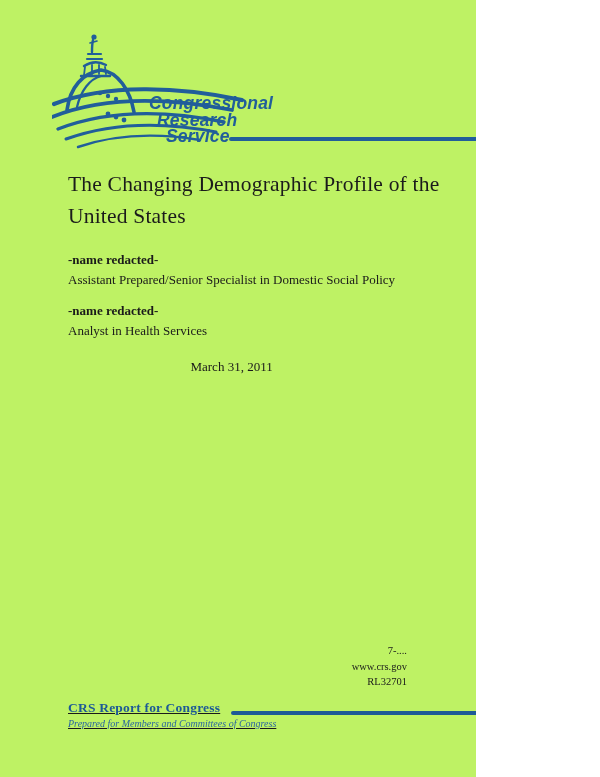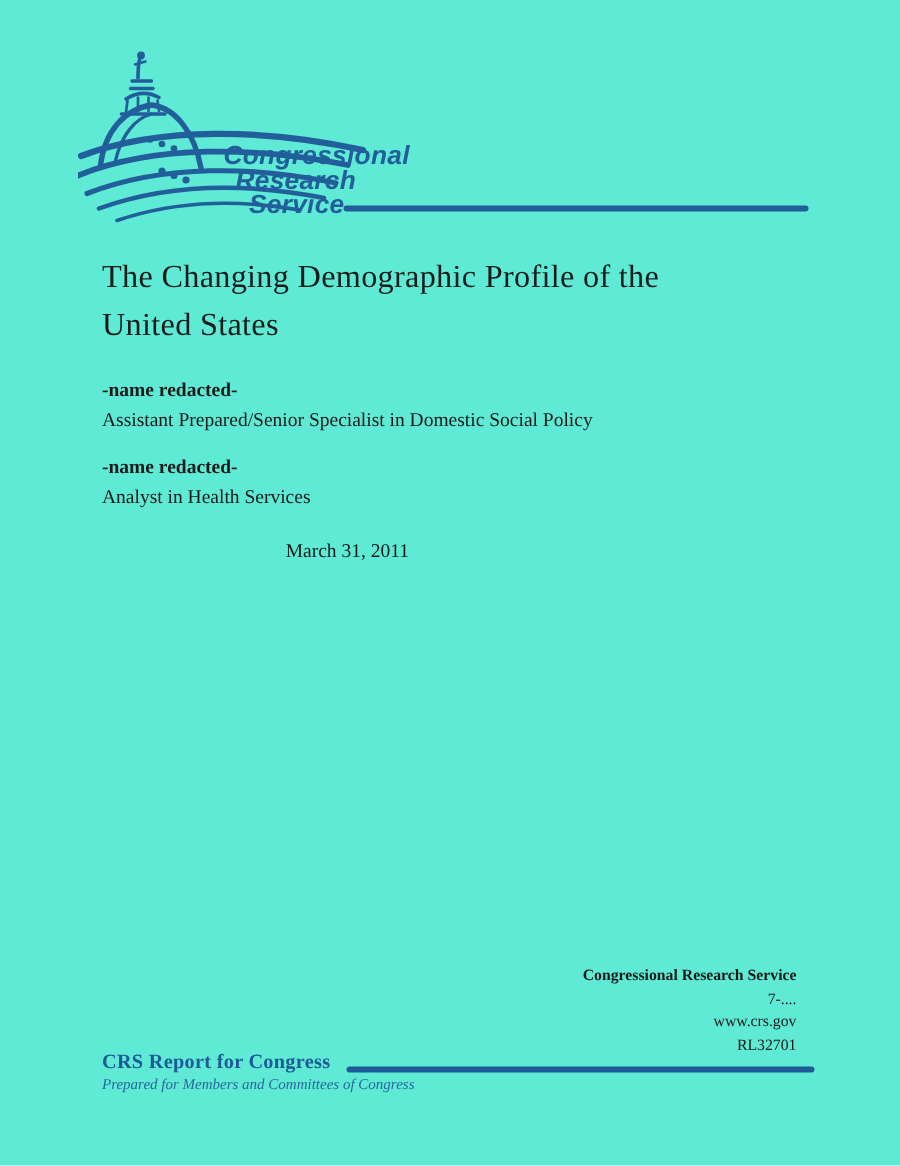--- a/index.html
+++ b/index.html
@@ -2,23 +2,23 @@
 <html><head>
 <meta charset="utf-8">
 <style>
   html, body {
     margin: 0;
     padding: 0;
     background: #ffffff;
   }
   .page {
     position: relative;
-    width: 600px;
+    width: 476px;
     height: 777px;
-    background: #5eead4;
+    background: #bef264;
     overflow: hidden;
     font-family: "Liberation Serif", serif;
     color: #1a1a1a;
   }
 
   
   .logo-art {
     position: absolute;
     left: 52px;
     top: 24px;
@@ -85,20 +85,21 @@
     line-height: 15.5px;
     color: #1a1a1a;
   }
   .report-info .org { font-weight: bold; }
 
   
   .footer {
     position: absolute;
     left: 68px;
     top: 700px;
+    text-decoration: underline;
   }
   .footer-title {
     font-size: 13.5px;
     font-weight: bold;
     color: #1d5a96;
     letter-spacing: 0.2px;
     white-space: nowrap;
   }
   .footer-sub {
     margin-top: 2px;
@@ -171,21 +172,20 @@
       <div class="role">Assistant Prepared/Senior Specialist in Domestic Social Policy</div>
     </div>
     <div class="author">
       <div class="name">-name redacted-</div>
       <div class="role">Analyst in Health Services</div>
     </div>
     <div class="doc-date">March 31, 2011</div>
   </div>
 
   <div class="report-info">
-    <div class="org">Congressional Research Service</div>
     <div class="phone">7-....</div>
     <div class="website">www.crs.gov</div>
     <div class="number">RL32701</div>
   </div>
 
   <div class="footer">
     <div class="footer-title">CRS Report for Congress</div>
     <div class="footer-sub">Prepared for Members and Committees of Congress</div>
   </div>
   <div class="footer-rule"></div>

